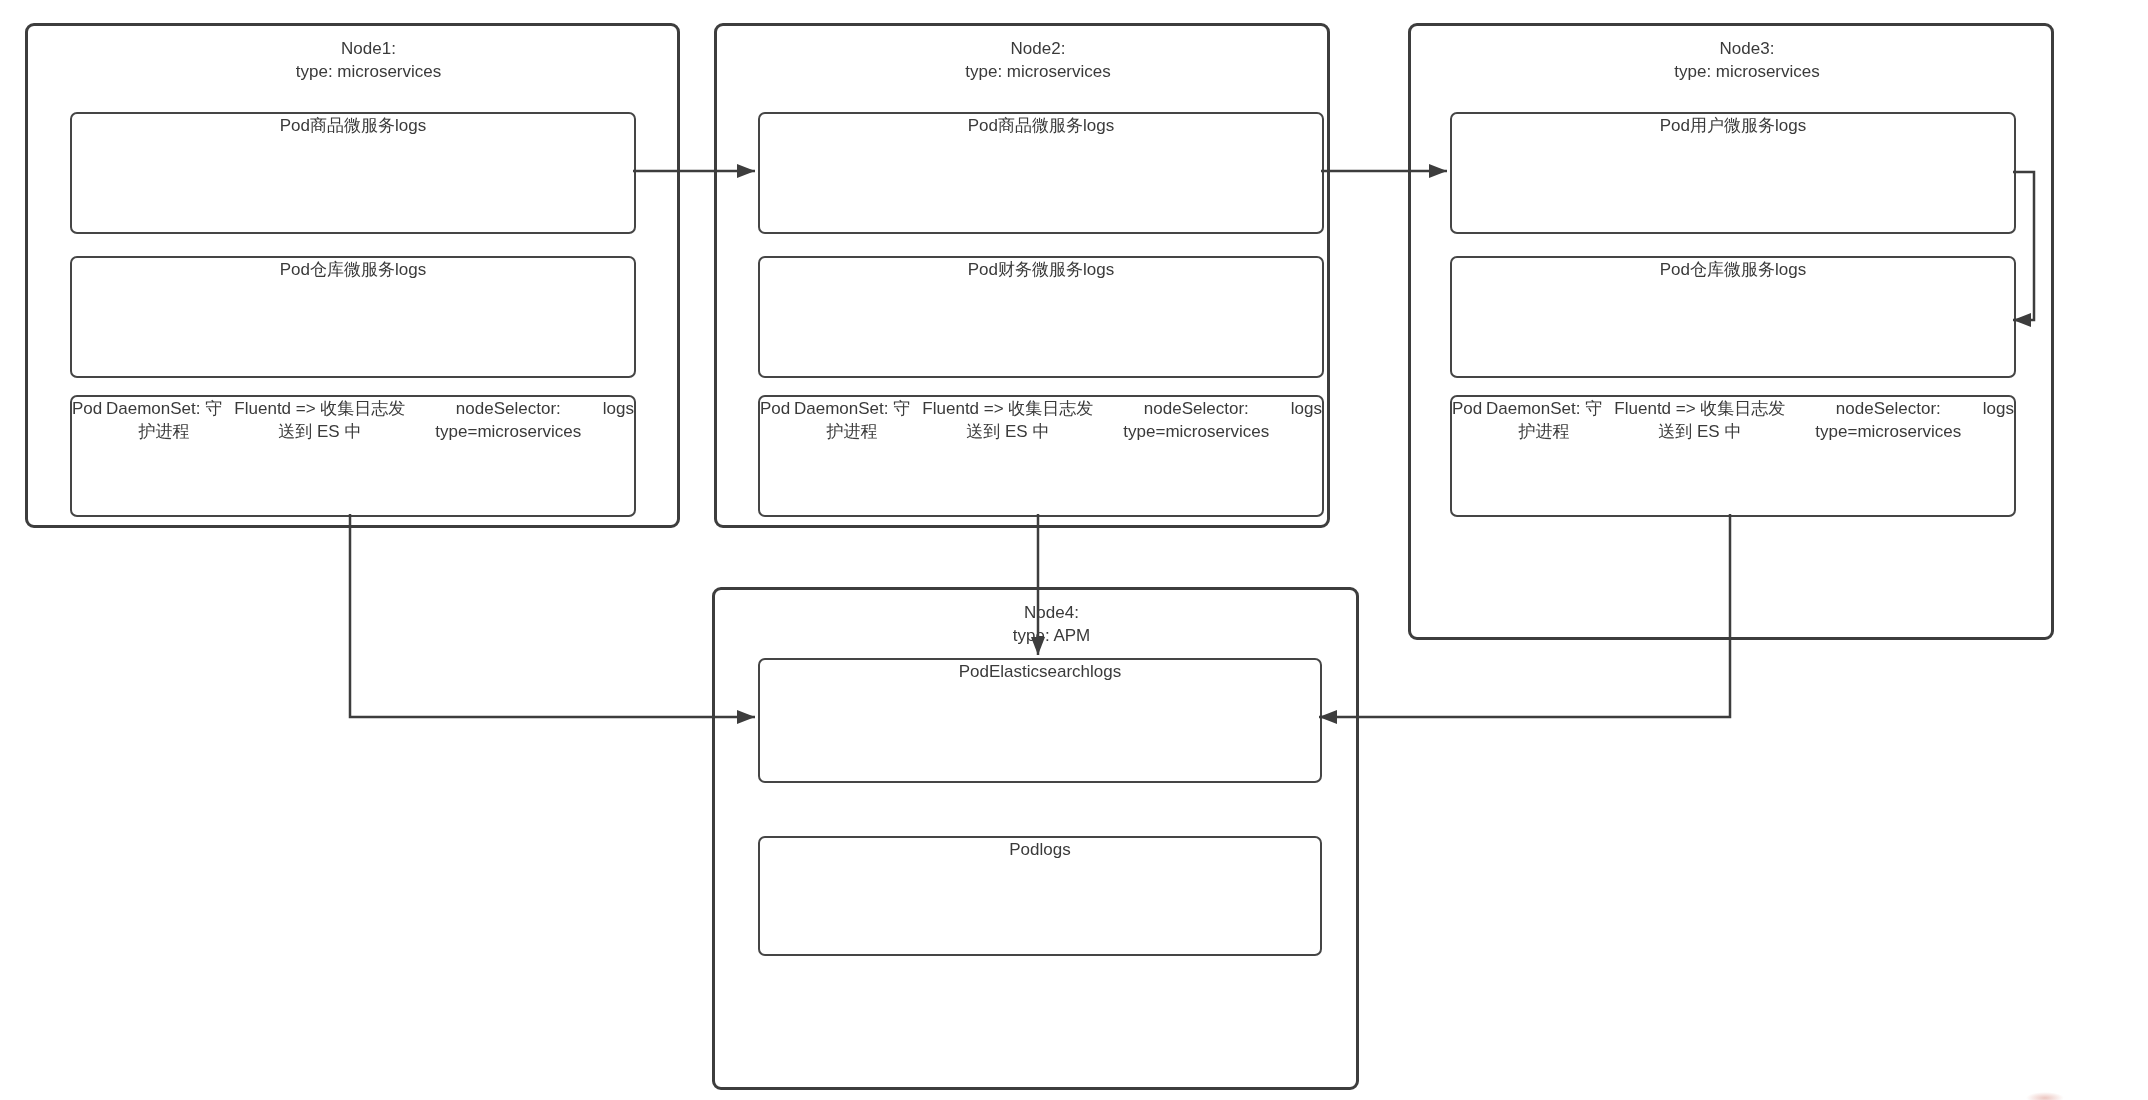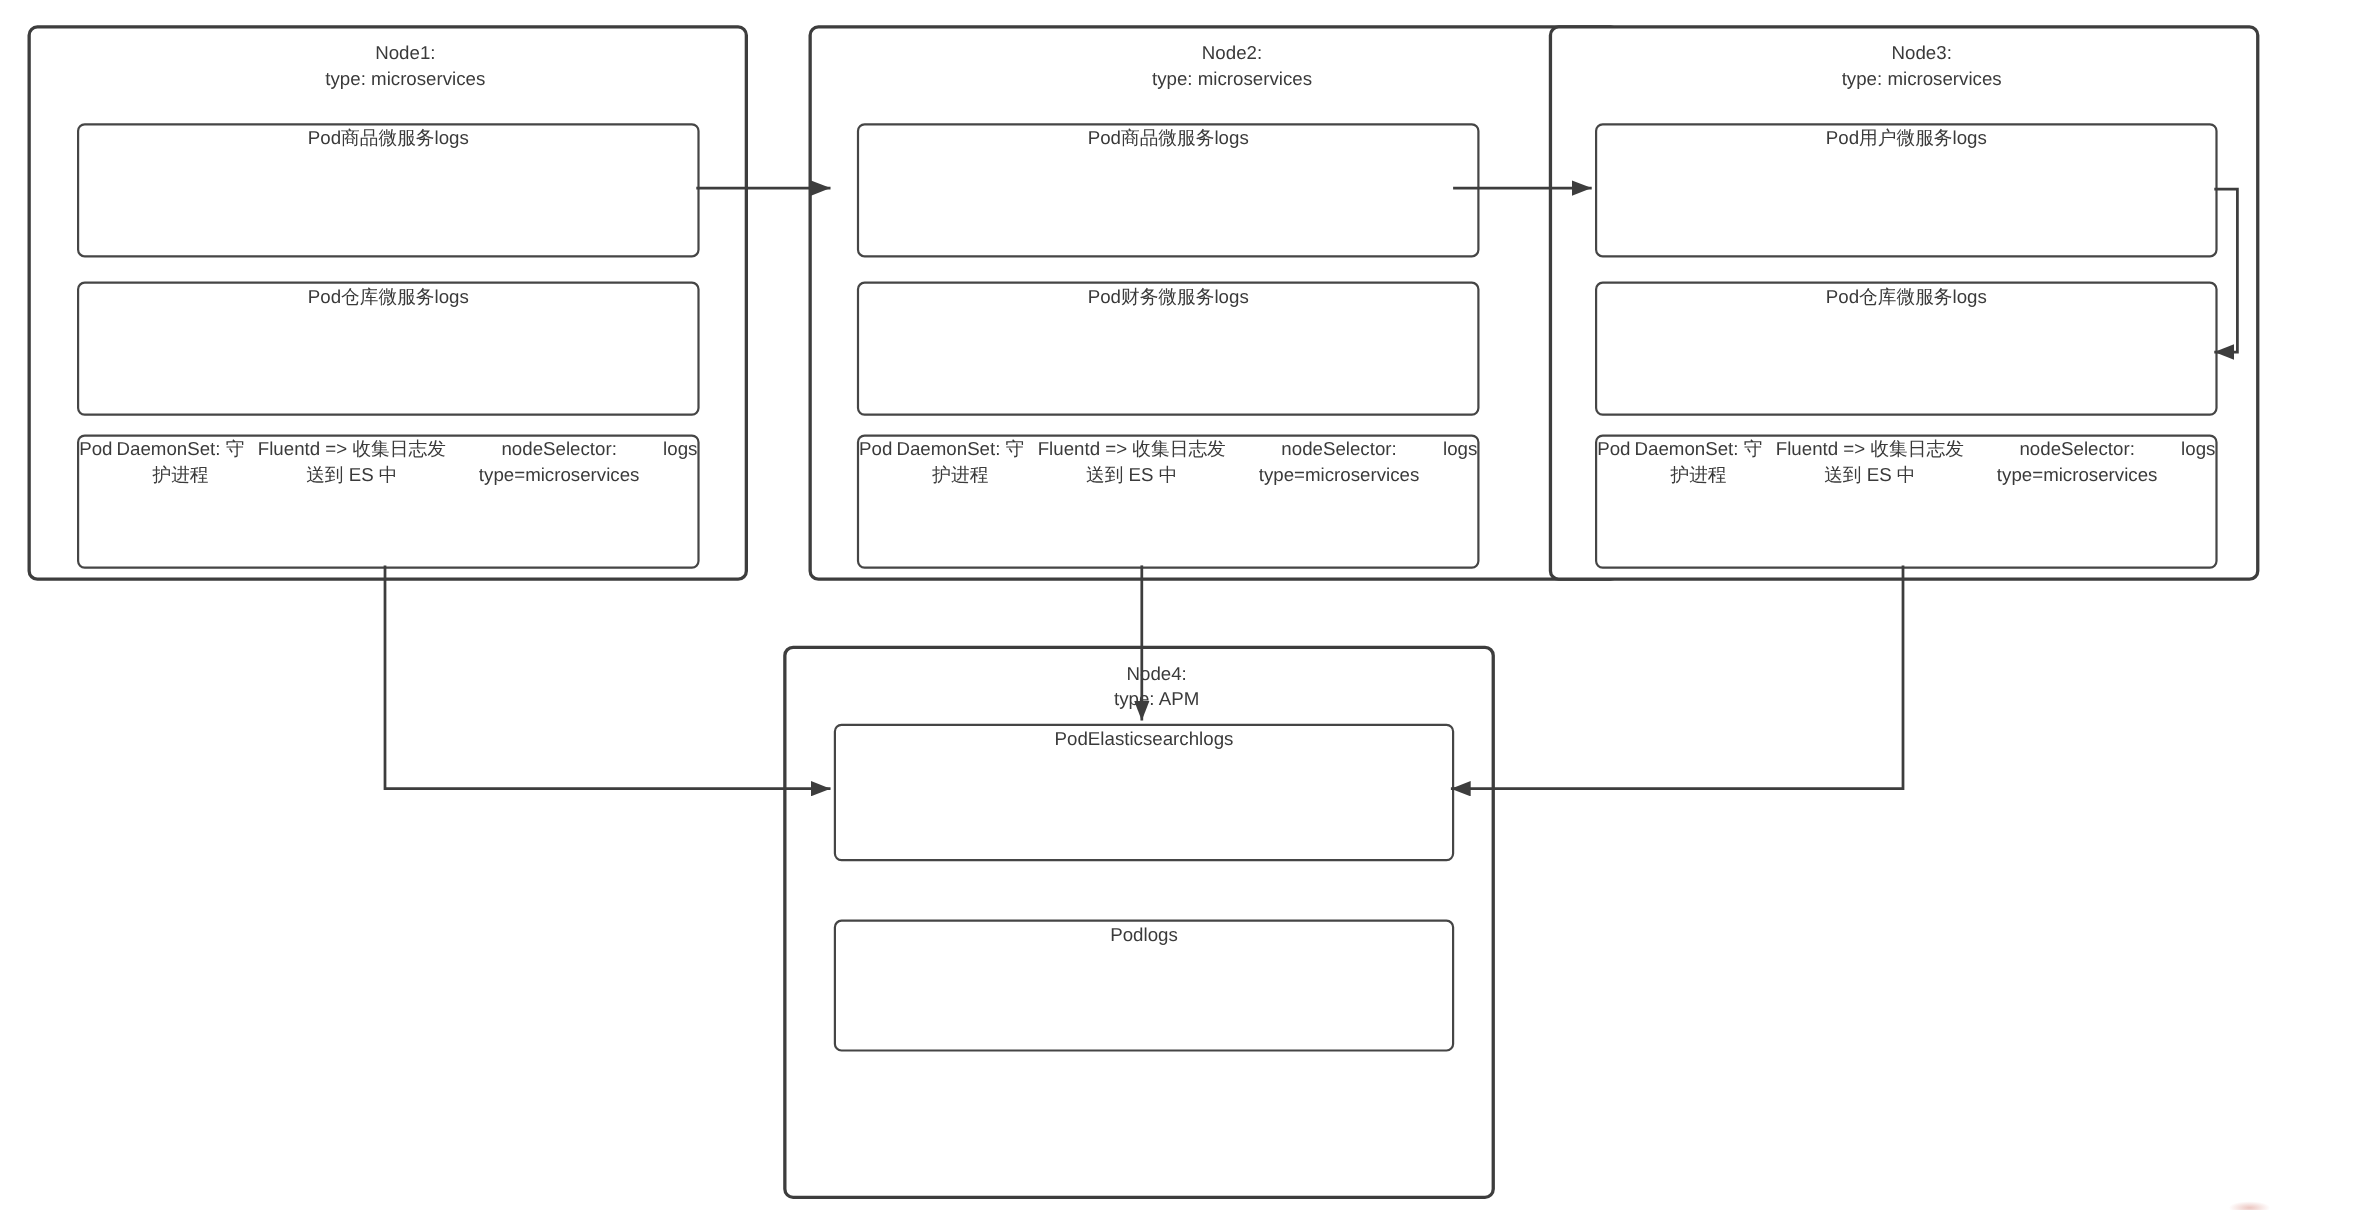--- a/index.html
+++ b/index.html
@@ -86,21 +86,21 @@
     </div>
     <div class="pod" style="left:42px; top:369px; width:566px; height:122px;">
       <span>Pod</span>
       <span>DaemonSet: 守护进程</span>
       <span>Fluentd =&gt; 收集日志发送到 ES 中</span>
       <span>nodeSelector: type=microservices</span>
       <span>logs</span>
     </div>
   </div>
 
-  <div class="node" style="left:714px; top:23px; width:738px; height:505px;margin-left:21px;">
+  <div class="node" style="left:714px; top:23px; width:616px; height:505px;">
     <div class="node-label">
       <span>Node2:</span>
       <span>type: microservices</span>
     </div>
     <div class="pod lift" style="left:41px; top:86px; width:566px; height:122px;">
       <span>Pod商品微服务</span>
       <span>logs</span>
     </div>
     <div class="pod" style="left:41px; top:230px; width:566px; height:122px;">
       <span>Pod</span>
@@ -109,21 +109,21 @@
     </div>
     <div class="pod" style="left:41px; top:369px; width:566px; height:122px;">
       <span>Pod</span>
       <span>DaemonSet: 守护进程</span>
       <span>Fluentd =&gt; 收集日志发送到 ES 中</span>
       <span>nodeSelector: type=microservices</span>
       <span>logs</span>
     </div>
   </div>
 
-  <div class="node" style="left:1408px; top:23px; width:646px; height:505px;">
+  <div class="node" style="left:1408px; top:23px; width:646px; height:617px;">
     <div class="node-label">
       <span>Node3:</span>
       <span>type: microservices</span>
     </div>
     <div class="pod lift" style="left:39px; top:86px; width:566px; height:122px;">
       <span>Pod用户微服务</span>
       <span>logs</span>
     </div>
     <div class="pod" style="left:39px; top:230px; width:566px; height:122px;">
       <span>Pod</span>

